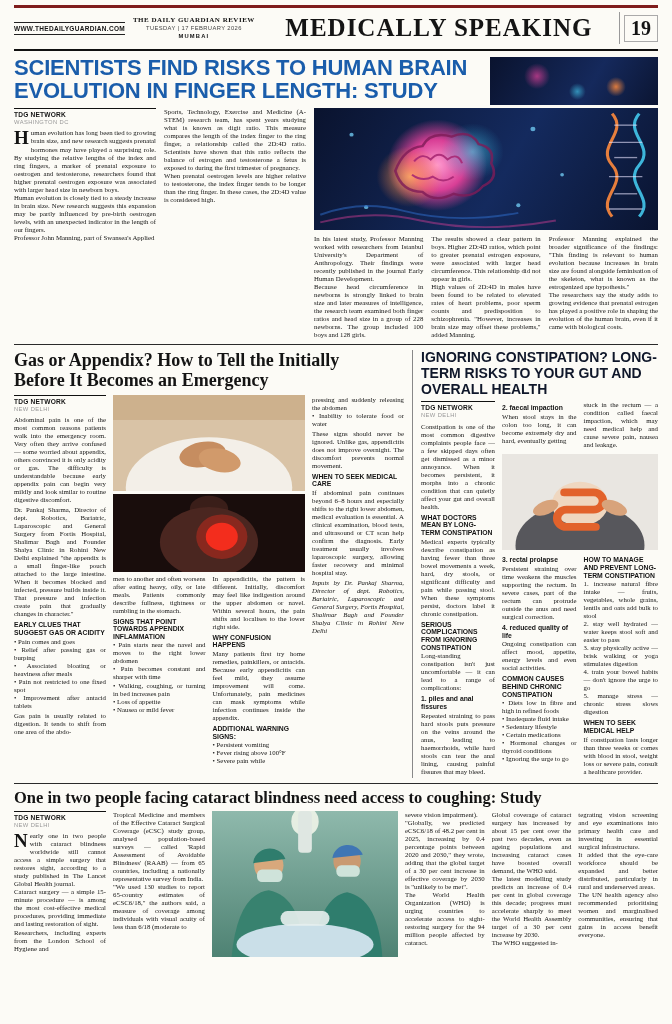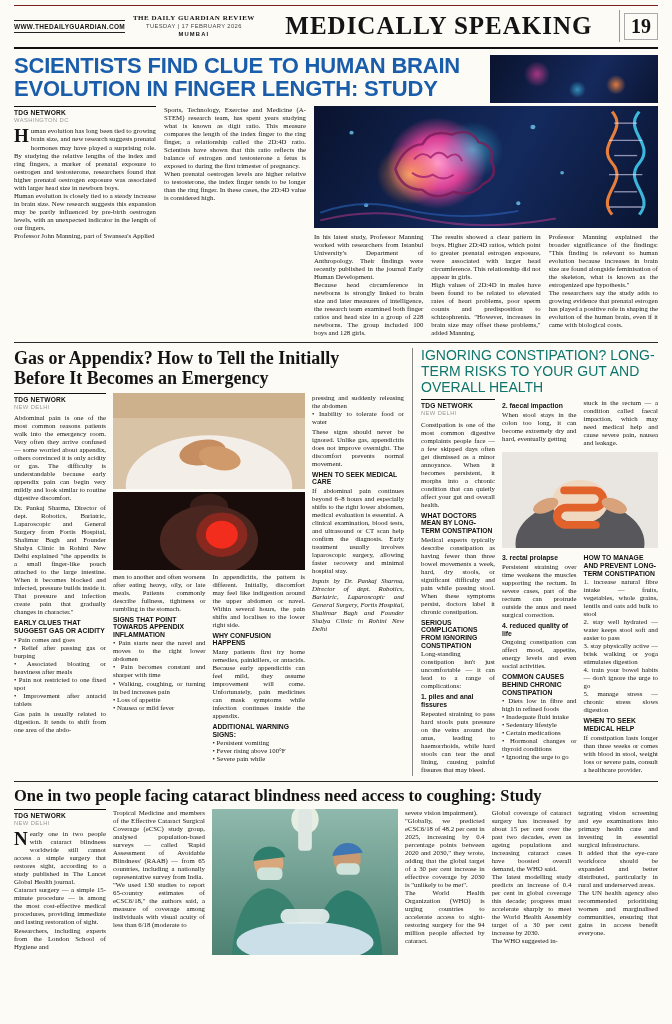--- a/index.html
+++ b/index.html
@@ -2,21 +2,21 @@
 <html><head>
 <meta charset="utf-8">
 <style>
 *{margin:0;padding:0;box-sizing:border-box}
 html,body{background:#d8d8d4}
 body{width:672px;margin:0;font-family:"Liberation Serif",serif}
 figure{margin:0}
 .page{width:672px;height:1024px;background:#fcfbf6;padding:5px 14px 0;overflow:hidden;color:#141414}
 
 
-.hdr{display:flex;align-items:center;gap:4px;border-top:1px solid #7f1d1d;border-bottom:2px solid #111;padding:4px 0 5px}
+.hdr{display:flex;align-items:center;gap:4px;border-top:3px solid #7f1d1d;border-bottom:2px solid #111;padding:4px 0 5px}
 .hdr-left{border-top:1px solid #222;border-bottom:1px solid #222;padding:2px 0;font-family:"Liberation Sans",sans-serif;font-size:6.5px;font-weight:700;letter-spacing:.3px;white-space:nowrap}
 .hdr-center{text-align:center;line-height:1.3;padding:0 4px}
 .hdr-pub{font-size:7px;font-weight:700;letter-spacing:.5px}
 .hdr-date{font-size:5.8px;color:#444;letter-spacing:.4px;font-family:"Liberation Sans",sans-serif}
 .hdr-city{font-size:5.8px;font-weight:700;letter-spacing:1.2px;font-family:"Liberation Sans",sans-serif}
 .hdr-title{flex:1;text-align:center;font-size:25px;font-weight:700;letter-spacing:1px;white-space:nowrap}
 .hdr-sep{width:1px;height:32px;background:#999}
 .hdr-pagebox{border:1px solid #aaa;padding:1px 6px;font-size:20px;font-weight:700}
 
 
@@ -54,21 +54,21 @@
 .gas{width:398px;flex:none;padding-right:8px}
 .con{flex:1;min-width:0;border-left:1px solid #888;padding-left:8px}
 .gas-headline{font-size:18px;font-weight:700;line-height:1.12;width:90%}
 .gas-body{display:flex;gap:7px;margin-top:4px}
 .g-col{width:92px;flex:none;min-width:0}
 .g-mid{flex:1;min-width:0}
 .g-mid-cols{display:flex;gap:7px;margin-top:3px}
 .half{flex:1;min-width:0}
 .gas-photo1{height:96px}
 .gas-photo2{height:78px;margin-top:3px}
-.con-headline{font-family:"Liberation Sans",sans-serif;font-weight:400;font-size:14px;line-height:1.12;color:#0f766e}
+.con-headline{font-family:"Liberation Sans",sans-serif;font-weight:700;font-size:14px;line-height:1.12;color:#0f172a}
 .con-body{display:flex;gap:7px;margin-top:4px}
 .con-col1{width:74px;flex:none;min-width:0}
 .con-right{flex:1;min-width:0}
 .con-top,.con-bottom{display:flex;gap:7px}
 .con-photo{height:96px;margin:3px 0}
 
 
 .cat{margin-top:2px}
 .cat-headline{font-size:16.5px;font-weight:700;line-height:1.1}
 .cat-body{display:flex;gap:7px;margin-top:4px}
@@ -92,21 +92,21 @@
     </div>
     <div class="hdr-title">MEDICALLY SPEAKING</div>
     <div class="hdr-sep"></div>
     <div class="hdr-pagebox">
       <span>19</span>
     </div>
   </header>
 
   <section class="ma">
     <div class="ma-row1">
-      <h1 class="ma-headline">SCIENTISTS FIND CLUE TO HUMAN BRAIN EVOLUTION IN FINGER LENGTH: STUDY</h1>
+      <h1 class="ma-headline">SCIENTISTS FIND RISKS TO HUMAN BRAIN EVOLUTION IN FINGER LENGTH: STUDY</h1>
       <div class="art-top"></div>
     </div>
     <div class="ma-row2">
       <div class="ma-left">
         <div class="cols">
           <div class="col">
             <div class="byline">
               <span class="net">TDG NETWORK</span>
               <span class="city">WASHINGTON DC</span>
             </div>

